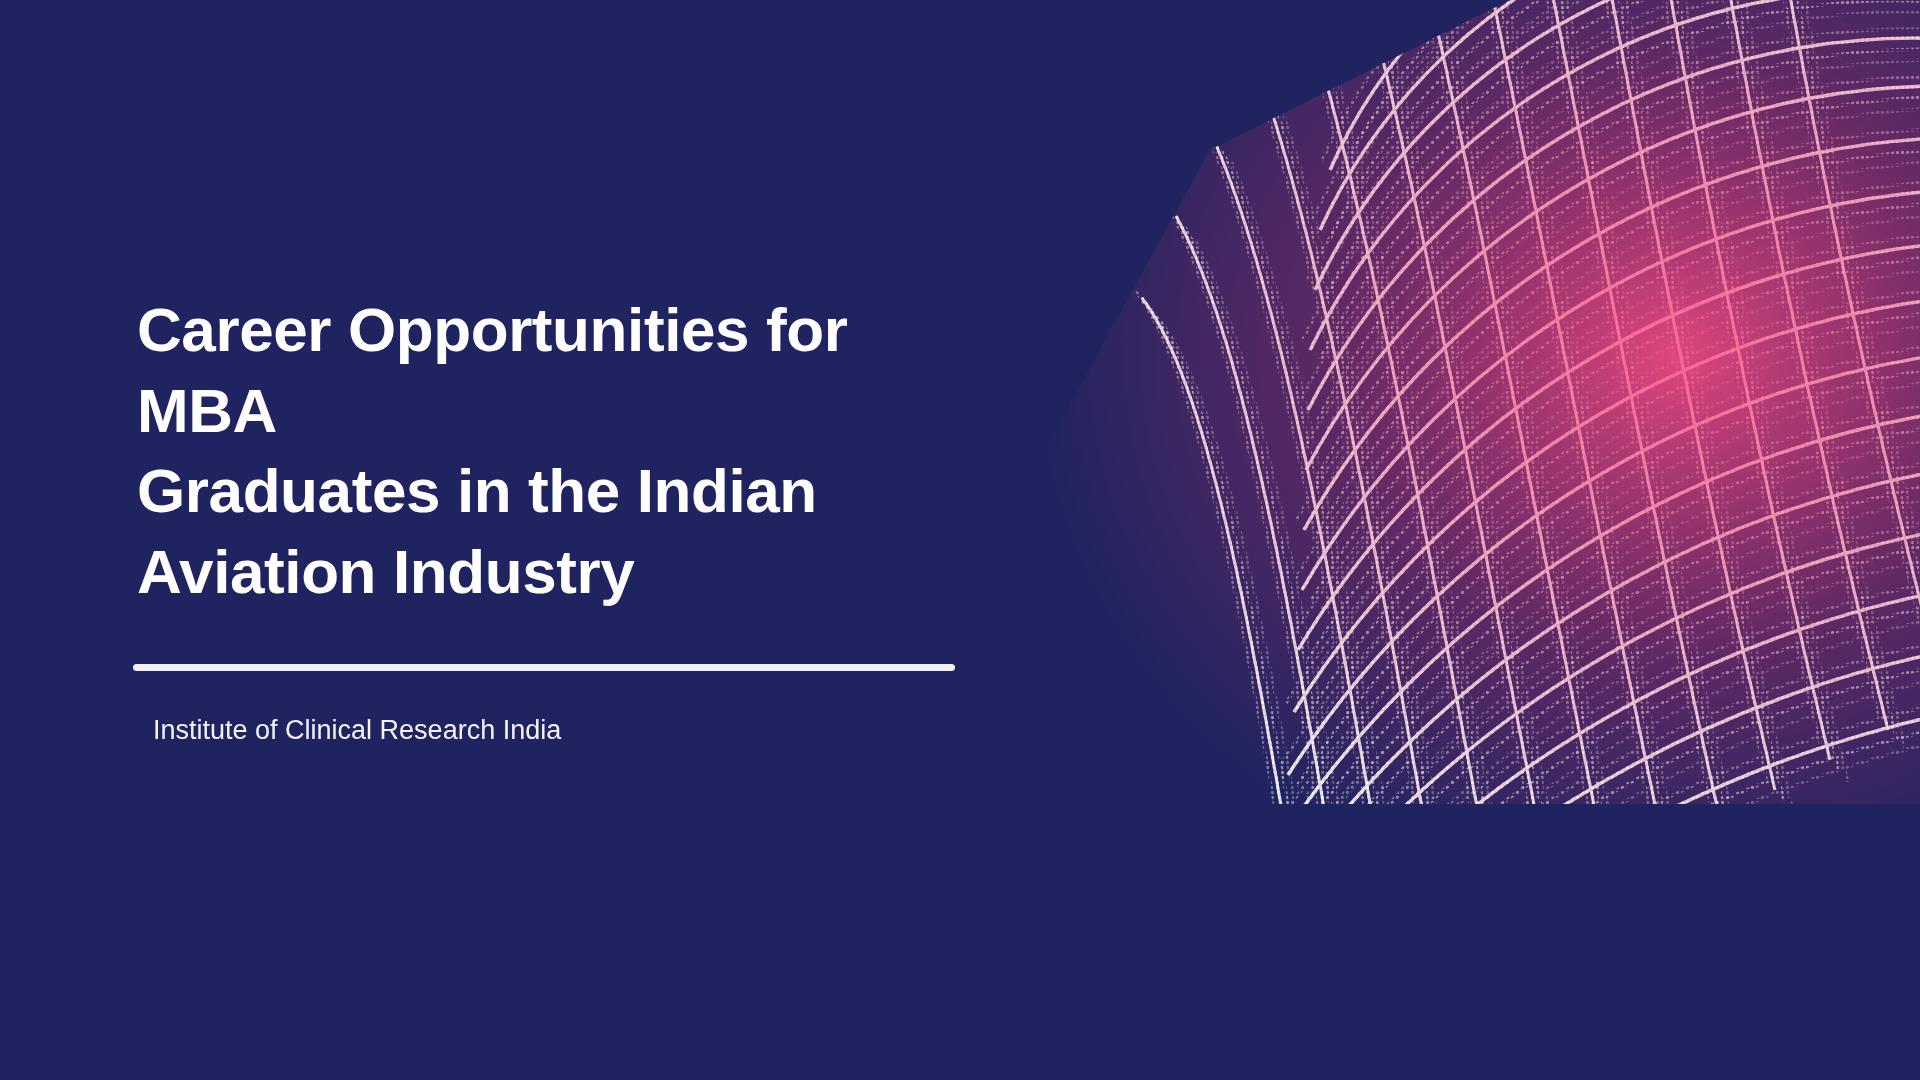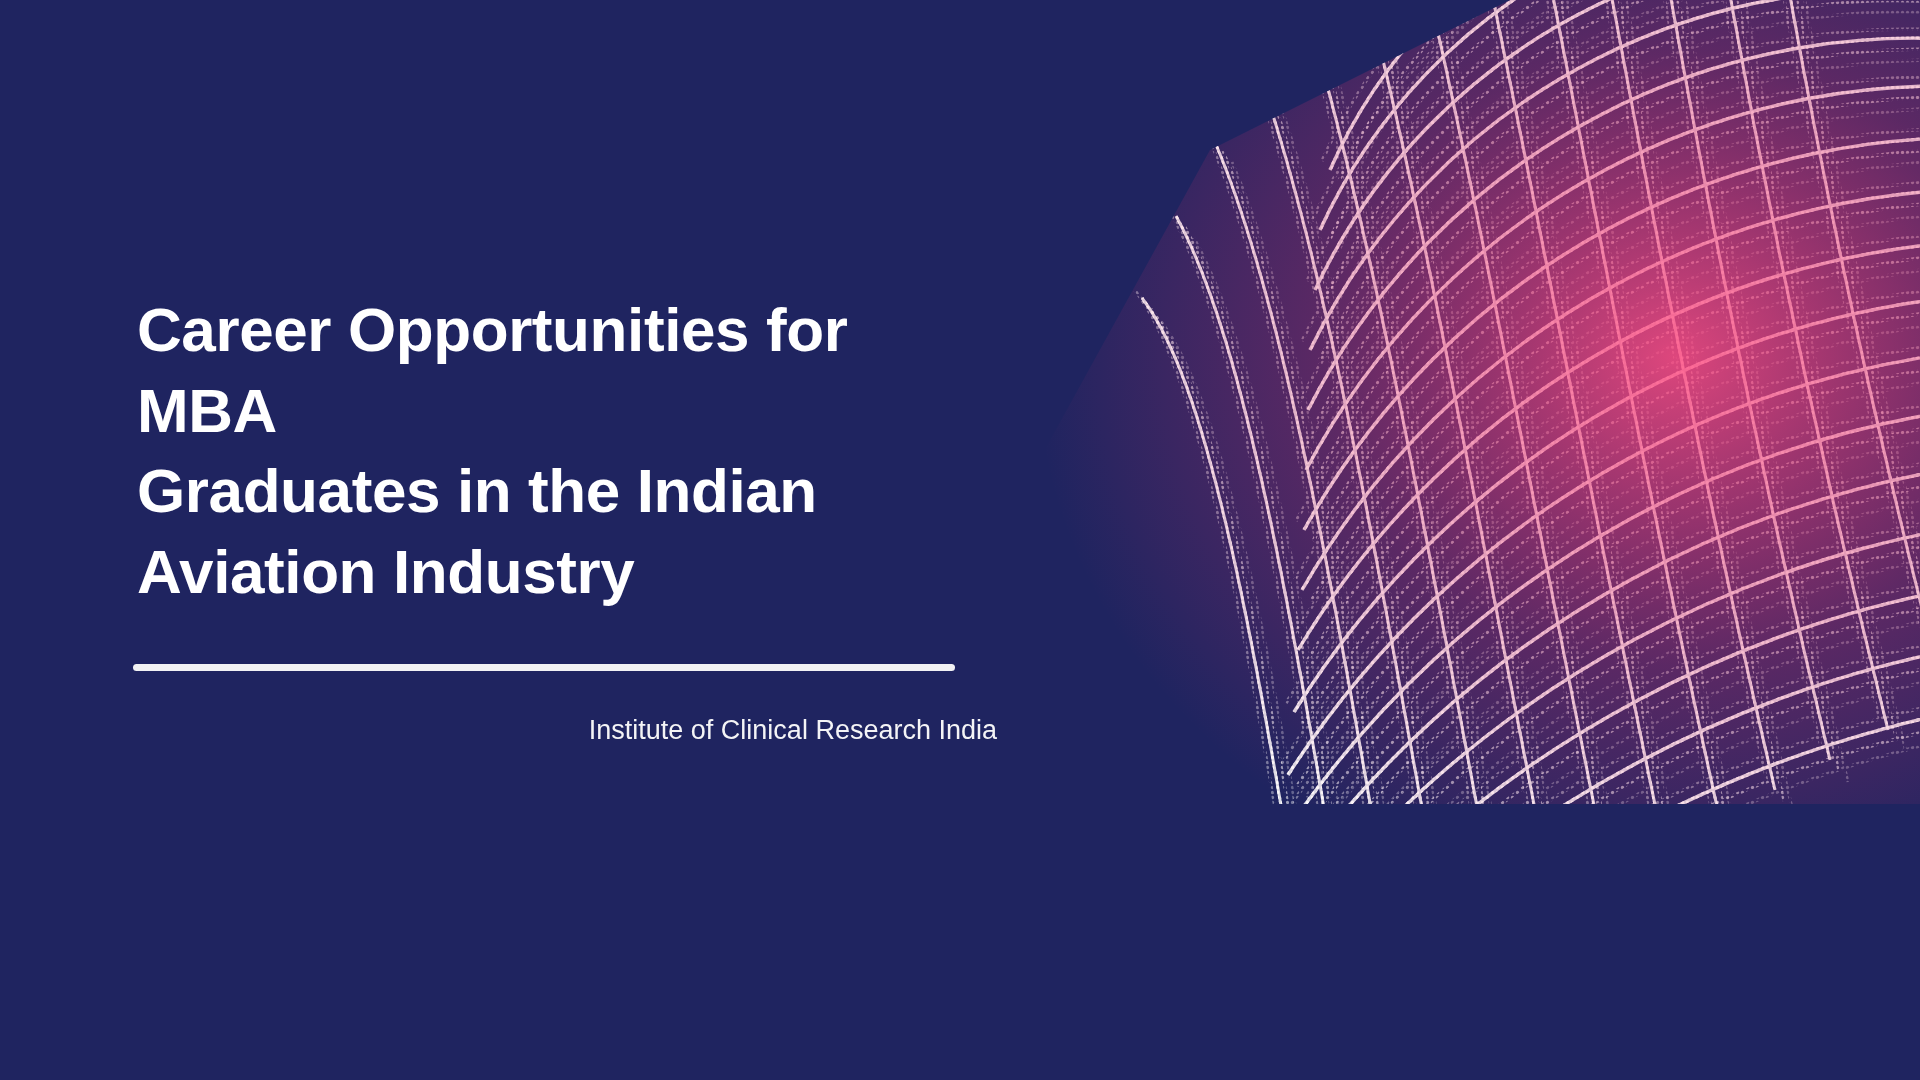--- a/index.html
+++ b/index.html
@@ -55,21 +55,20 @@
     border-radius:4px;
   }
 
   #slide-subtitle {
     margin-top:42px;
     margin-left:16px;
     font-size:27px;
     font-weight:400;
     color:#f4f4f6;
     line-height:1.3;
-    text-align:right;
   }
 </style>
 </head>
 <body>
 
 <div id="slide">
 
   <div id="wave-art">
     <svg viewBox="0 0 1230 1080" preserveAspectRatio="none">
       <defs>

